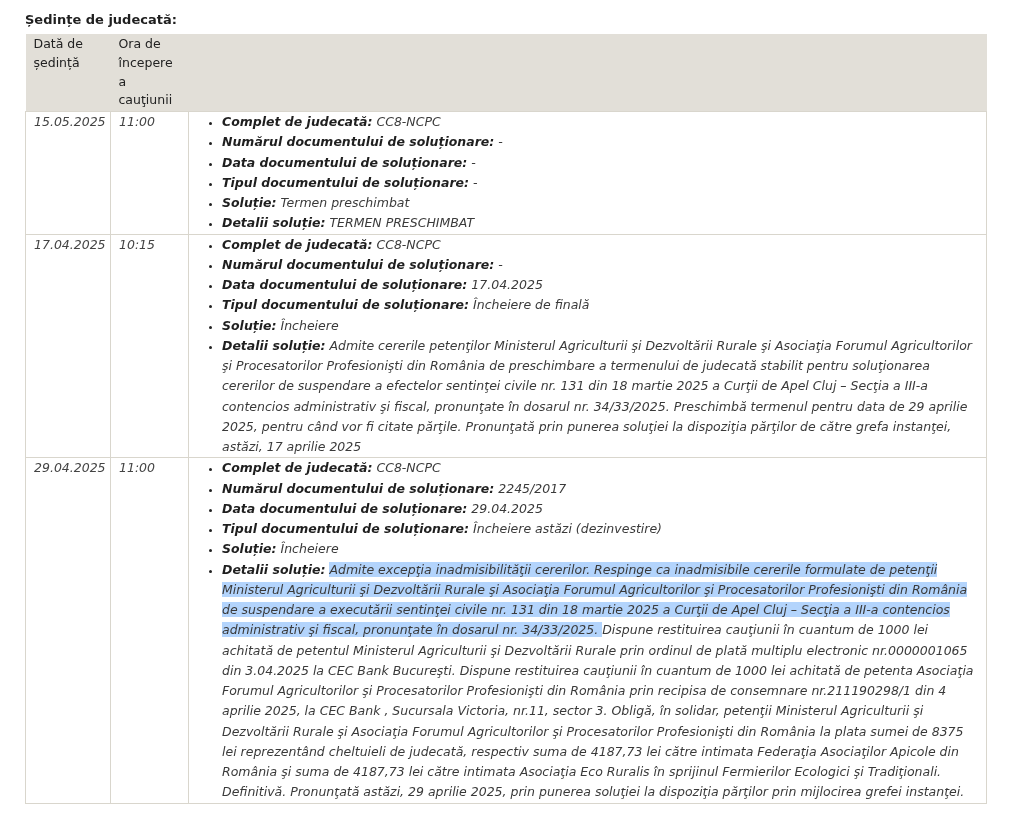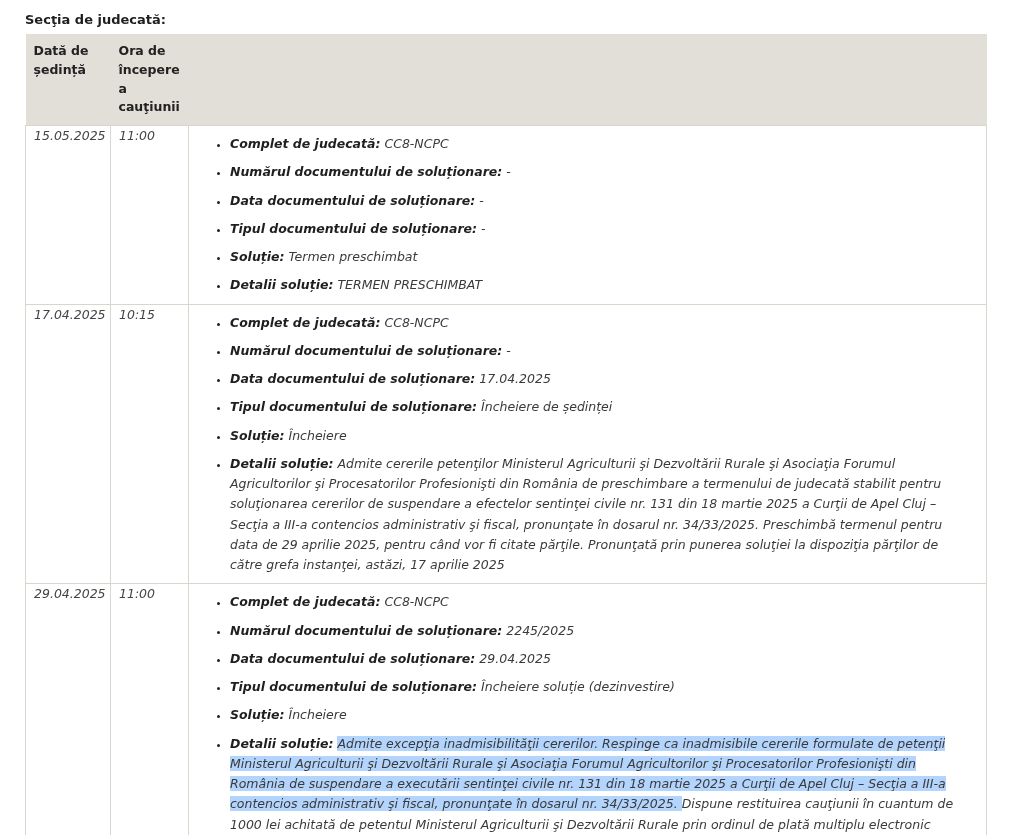--- a/index.html
+++ b/index.html
@@ -23,52 +23,52 @@
     margin-left: 25px;
     width: 962px;
     table-layout: fixed;
   }
   col.c-date { width: 85px; }
   col.c-time { width: 78px; }
   th {
     background: var(--header-bg, #e2dfd8);
     text-align: left;
     vertical-align: top;
-    font-weight: bold;
+    font-weight: normal;
     color: #222222;
-    padding: 8px 8px;
+    padding: 1px 8px;
     line-height: 1.5;
     border: 0;
     border-bottom: 1px solid var(--border-col, #d9d6cd);
     font-size: 12.5px;
   }
   td {
     border: 1px solid var(--border-col, #d9d6cd);
     vertical-align: top;
     padding: 0 8px;
     line-height: 1.62;
     font-style: italic;
   }
   td.cell-date, td.cell-time { white-space: nowrap; color: #444444; }
   ul.details {
     margin: 0;
     padding-left: 25px;
     list-style: disc outside;
   }
-  ul.details li { margin: 8px; }
+  ul.details li { margin: 0; }
   ul.details li::marker { color: #222222; font-size: 0.85em; }
   .lbl { font-weight: bold; color: #1f1f1f; }
   .val { color: #3a3a3a; }
   .highlight { background: var(--highlight-col, #b3d4fc); }
 </style>
 </head>
 <body>
 
 <div class="page">
-  <div class="page-title">Secţia de judecată:</div>
+  <div class="page-title">Ședințe de judecată:</div>
 
   <table class="hearings">
     <colgroup>
       <col class="c-date">
         <col class="c-time">
         <col>
     </colgroup>
     <thead>
       <tr>
         <th>Dată de ședință</th>
@@ -94,36 +94,36 @@
       </tr>
 
       <tr>
         <td class="cell-date">17.04.2025</td>
         <td class="cell-time">10:15</td>
         <td class="cell-details">
           <ul class="details">
             <li><b class="lbl">Complet de judecată:</b> <span class="val">CC8-NCPC</span></li>
             <li><b class="lbl">Numărul documentului de soluționare:</b> <span class="val">-</span></li>
             <li><b class="lbl">Data documentului de soluționare:</b> <span class="val">17.04.2025</span></li>
-            <li><b class="lbl">Tipul documentului de soluționare:</b> <span class="val">Încheiere de ședinței</span></li>
+            <li><b class="lbl">Tipul documentului de soluționare:</b> <span class="val">Încheiere de finală</span></li>
             <li><b class="lbl">Soluție:</b> <span class="val">Încheiere</span></li>
             <li><b class="lbl">Detalii soluție:</b> <span class="val">Admite cererile petenţilor Ministerul Agriculturii şi Dezvoltării Rurale şi Asociaţia Forumul Agricultorilor şi Procesatorilor Profesionişti din România de preschimbare a termenului de judecată stabilit pentru soluţionarea cererilor de suspendare a efectelor sentinţei civile nr. 131 din 18 martie 2025 a Curţii de Apel Cluj – Secţia a III-a contencios administrativ şi fiscal, pronunţate în dosarul nr. 34/33/2025. Preschimbă termenul pentru data de 29 aprilie 2025, pentru când vor fi citate părţile. Pronunţată prin punerea soluţiei la dispoziţia părţilor de către grefa instanţei, astăzi, 17 aprilie 2025</span></li>
           </ul>
         </td>
       </tr>
 
       <tr>
         <td class="cell-date">29.04.2025</td>
         <td class="cell-time">11:00</td>
         <td class="cell-details">
           <ul class="details">
             <li><b class="lbl">Complet de judecată:</b> <span class="val">CC8-NCPC</span></li>
-            <li><b class="lbl">Numărul documentului de soluționare:</b> <span class="val">2245/2025</span></li>
+            <li><b class="lbl">Numărul documentului de soluționare:</b> <span class="val">2245/2017</span></li>
             <li><b class="lbl">Data documentului de soluționare:</b> <span class="val">29.04.2025</span></li>
-            <li><b class="lbl">Tipul documentului de soluționare:</b> <span class="val">Încheiere soluție (dezinvestire)</span></li>
+            <li><b class="lbl">Tipul documentului de soluționare:</b> <span class="val">Încheiere astăzi (dezinvestire)</span></li>
             <li><b class="lbl">Soluție:</b> <span class="val">Încheiere</span></li>
             <li><b class="lbl">Detalii soluție:</b> <span class="val highlight">Admite excepţia inadmisibilităţii cererilor. Respinge ca inadmisibile cererile formulate de petenţii Ministerul Agriculturii şi Dezvoltării Rurale şi Asociaţia Forumul Agricultorilor şi Procesatorilor Profesionişti din România de suspendare a executării sentinţei civile nr. 131 din 18 martie 2025 a Curţii de Apel Cluj – Secţia a III-a contencios administrativ şi fiscal, pronunţate în dosarul nr. 34/33/2025. </span><span class="val">Dispune restituirea cauţiunii în cuantum de 1000 lei achitată de petentul Ministerul Agriculturii şi Dezvoltării Rurale prin ordinul de plată multiplu electronic nr.0000001065 din 3.04.2025 la CEC Bank Bucureşti. Dispune restituirea cauţiunii în cuantum de 1000 lei achitată de petenta Asociaţia Forumul Agricultorilor şi Procesatorilor Profesionişti din România prin recipisa de consemnare nr.211190298/1 din 4 aprilie 2025, la CEC Bank , Sucursala Victoria, nr.11, sector 3. Obligă, în solidar, petenţii Ministerul Agriculturii şi Dezvoltării Rurale şi Asociaţia Forumul Agricultorilor şi Procesatorilor Profesionişti din România la plata sumei de 8375 lei reprezentând cheltuieli de judecată, respectiv suma de 4187,73 lei către intimata Federaţia Asociaţilor Apicole din România şi suma de 4187,73 lei către intimata Asociaţia Eco Ruralis în sprijinul Fermierilor Ecologici şi Tradiţionali. Definitivă. Pronunţată astăzi, 29 aprilie 2025, prin punerea soluţiei la dispoziţia părţilor prin mijlocirea grefei instanţei.</span></li>
           </ul>
         </td>
       </tr>
 
     </tbody>
   </table>
 </div>
 

